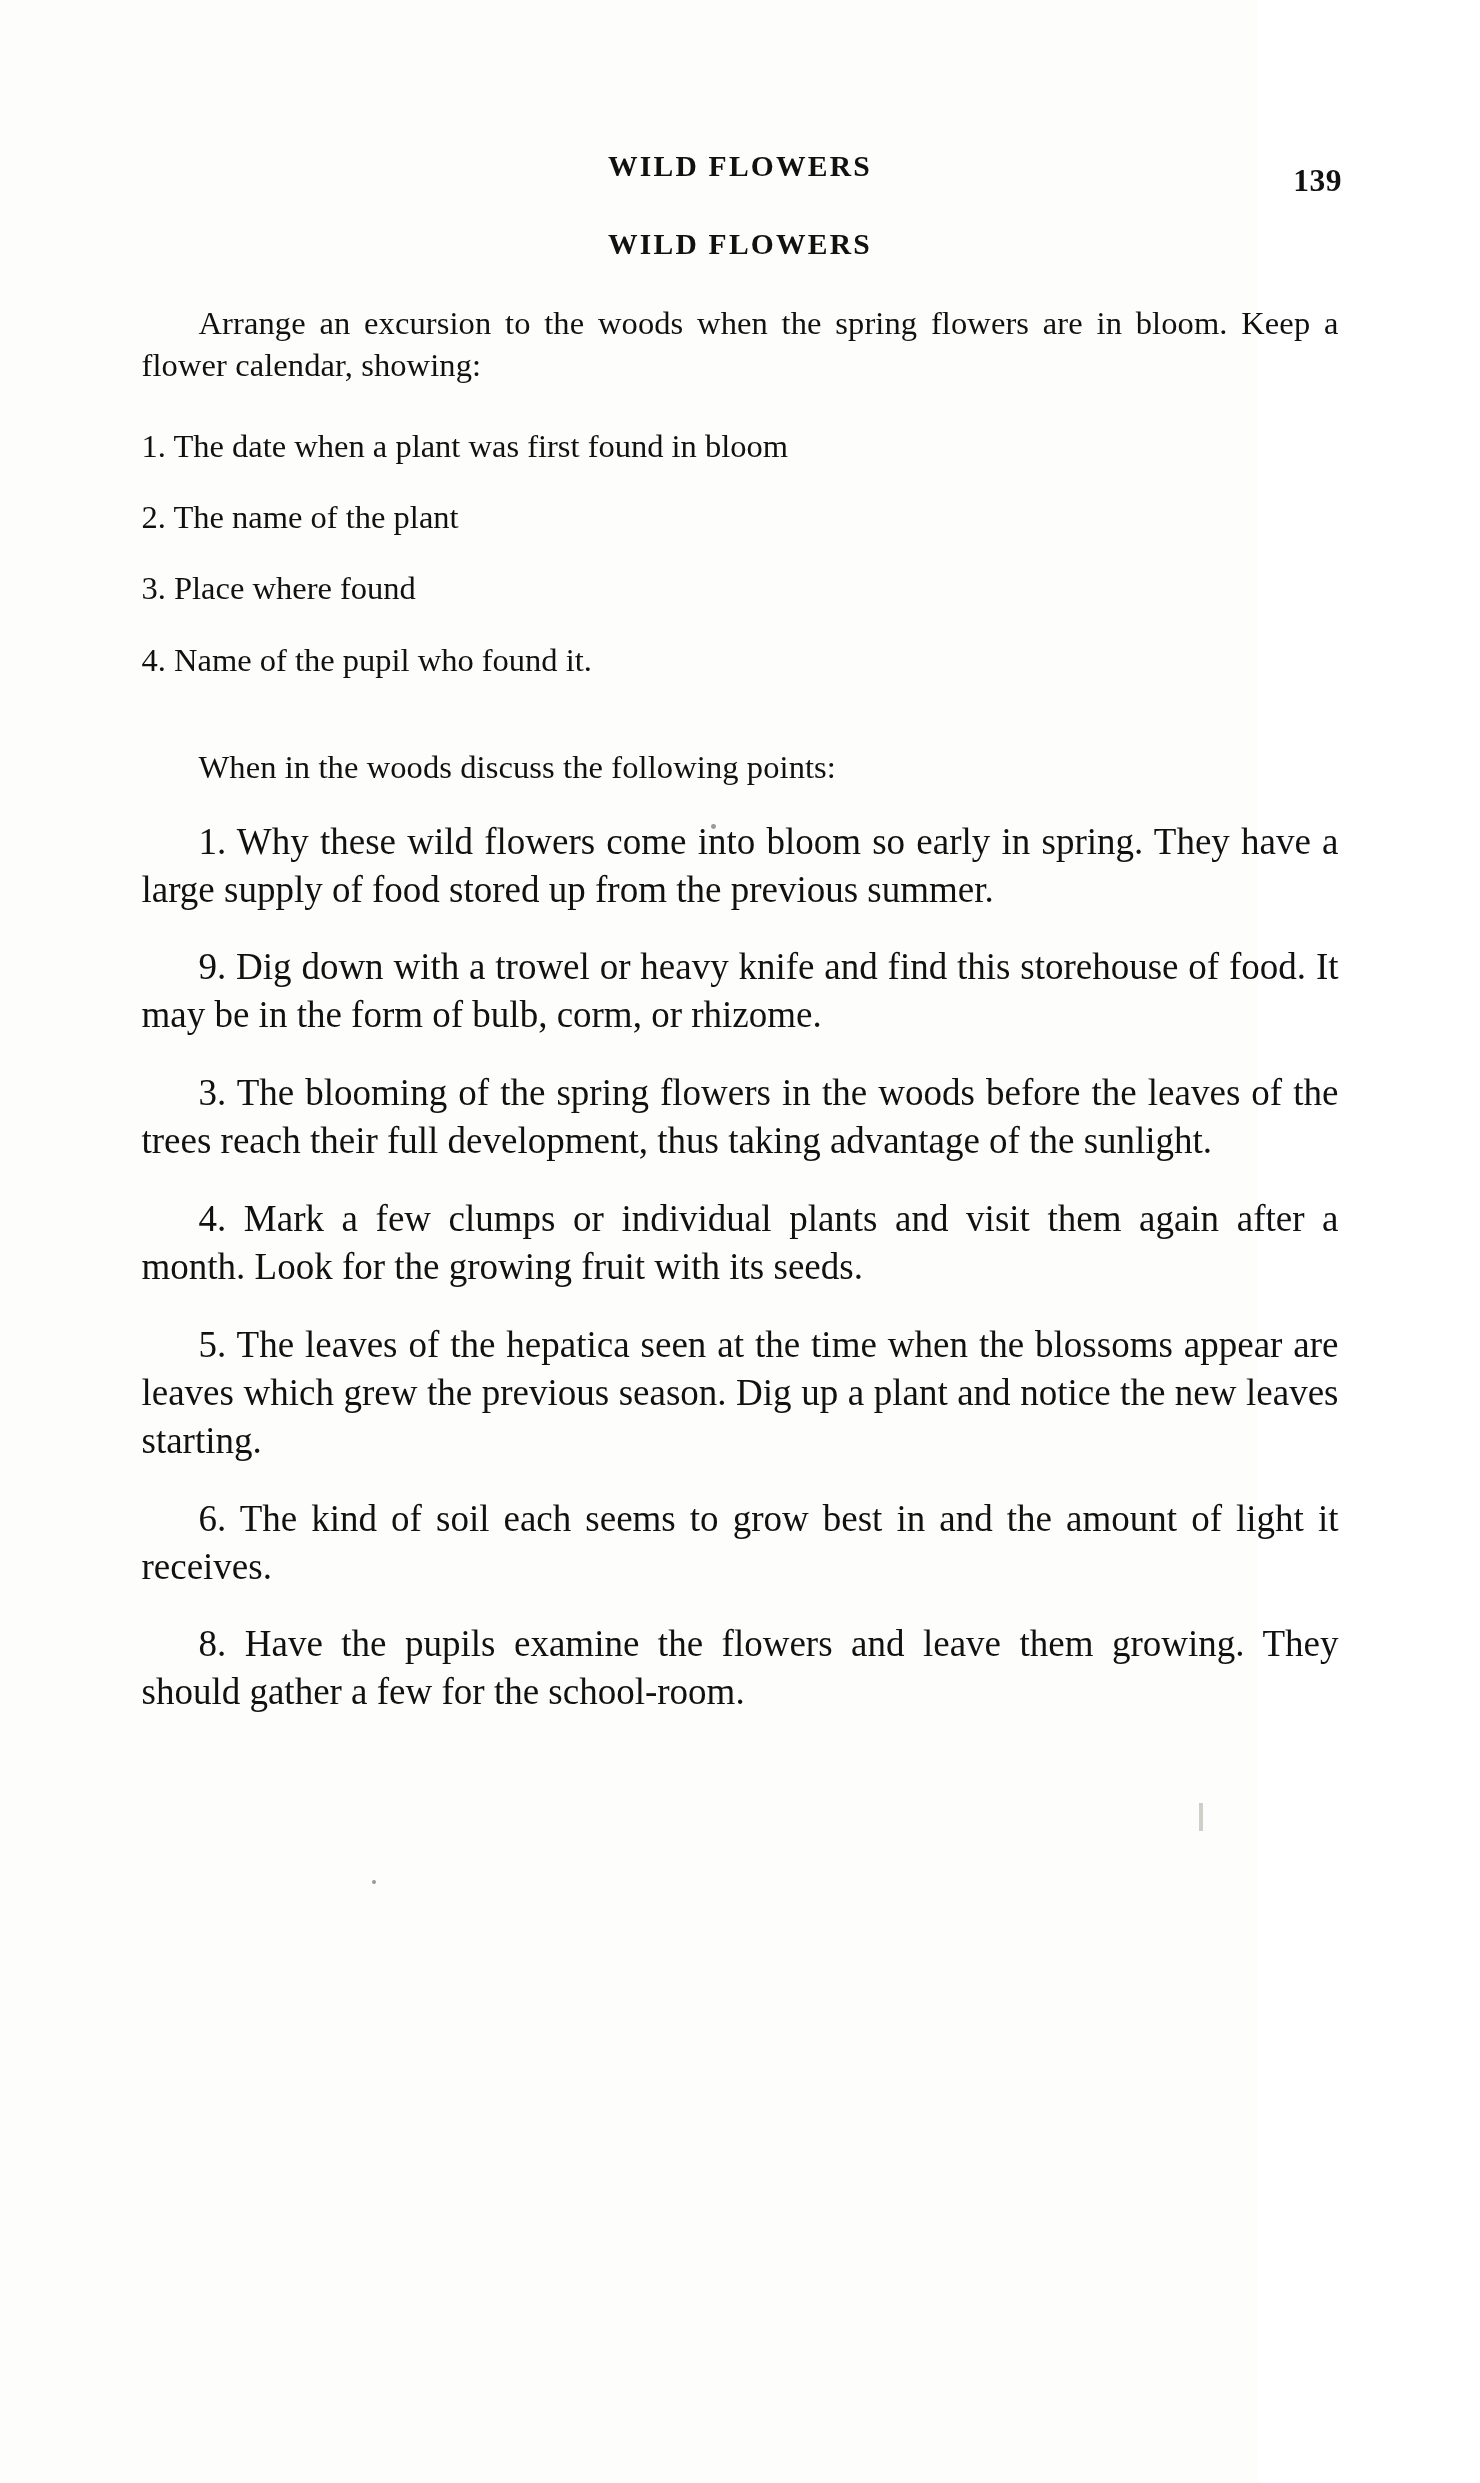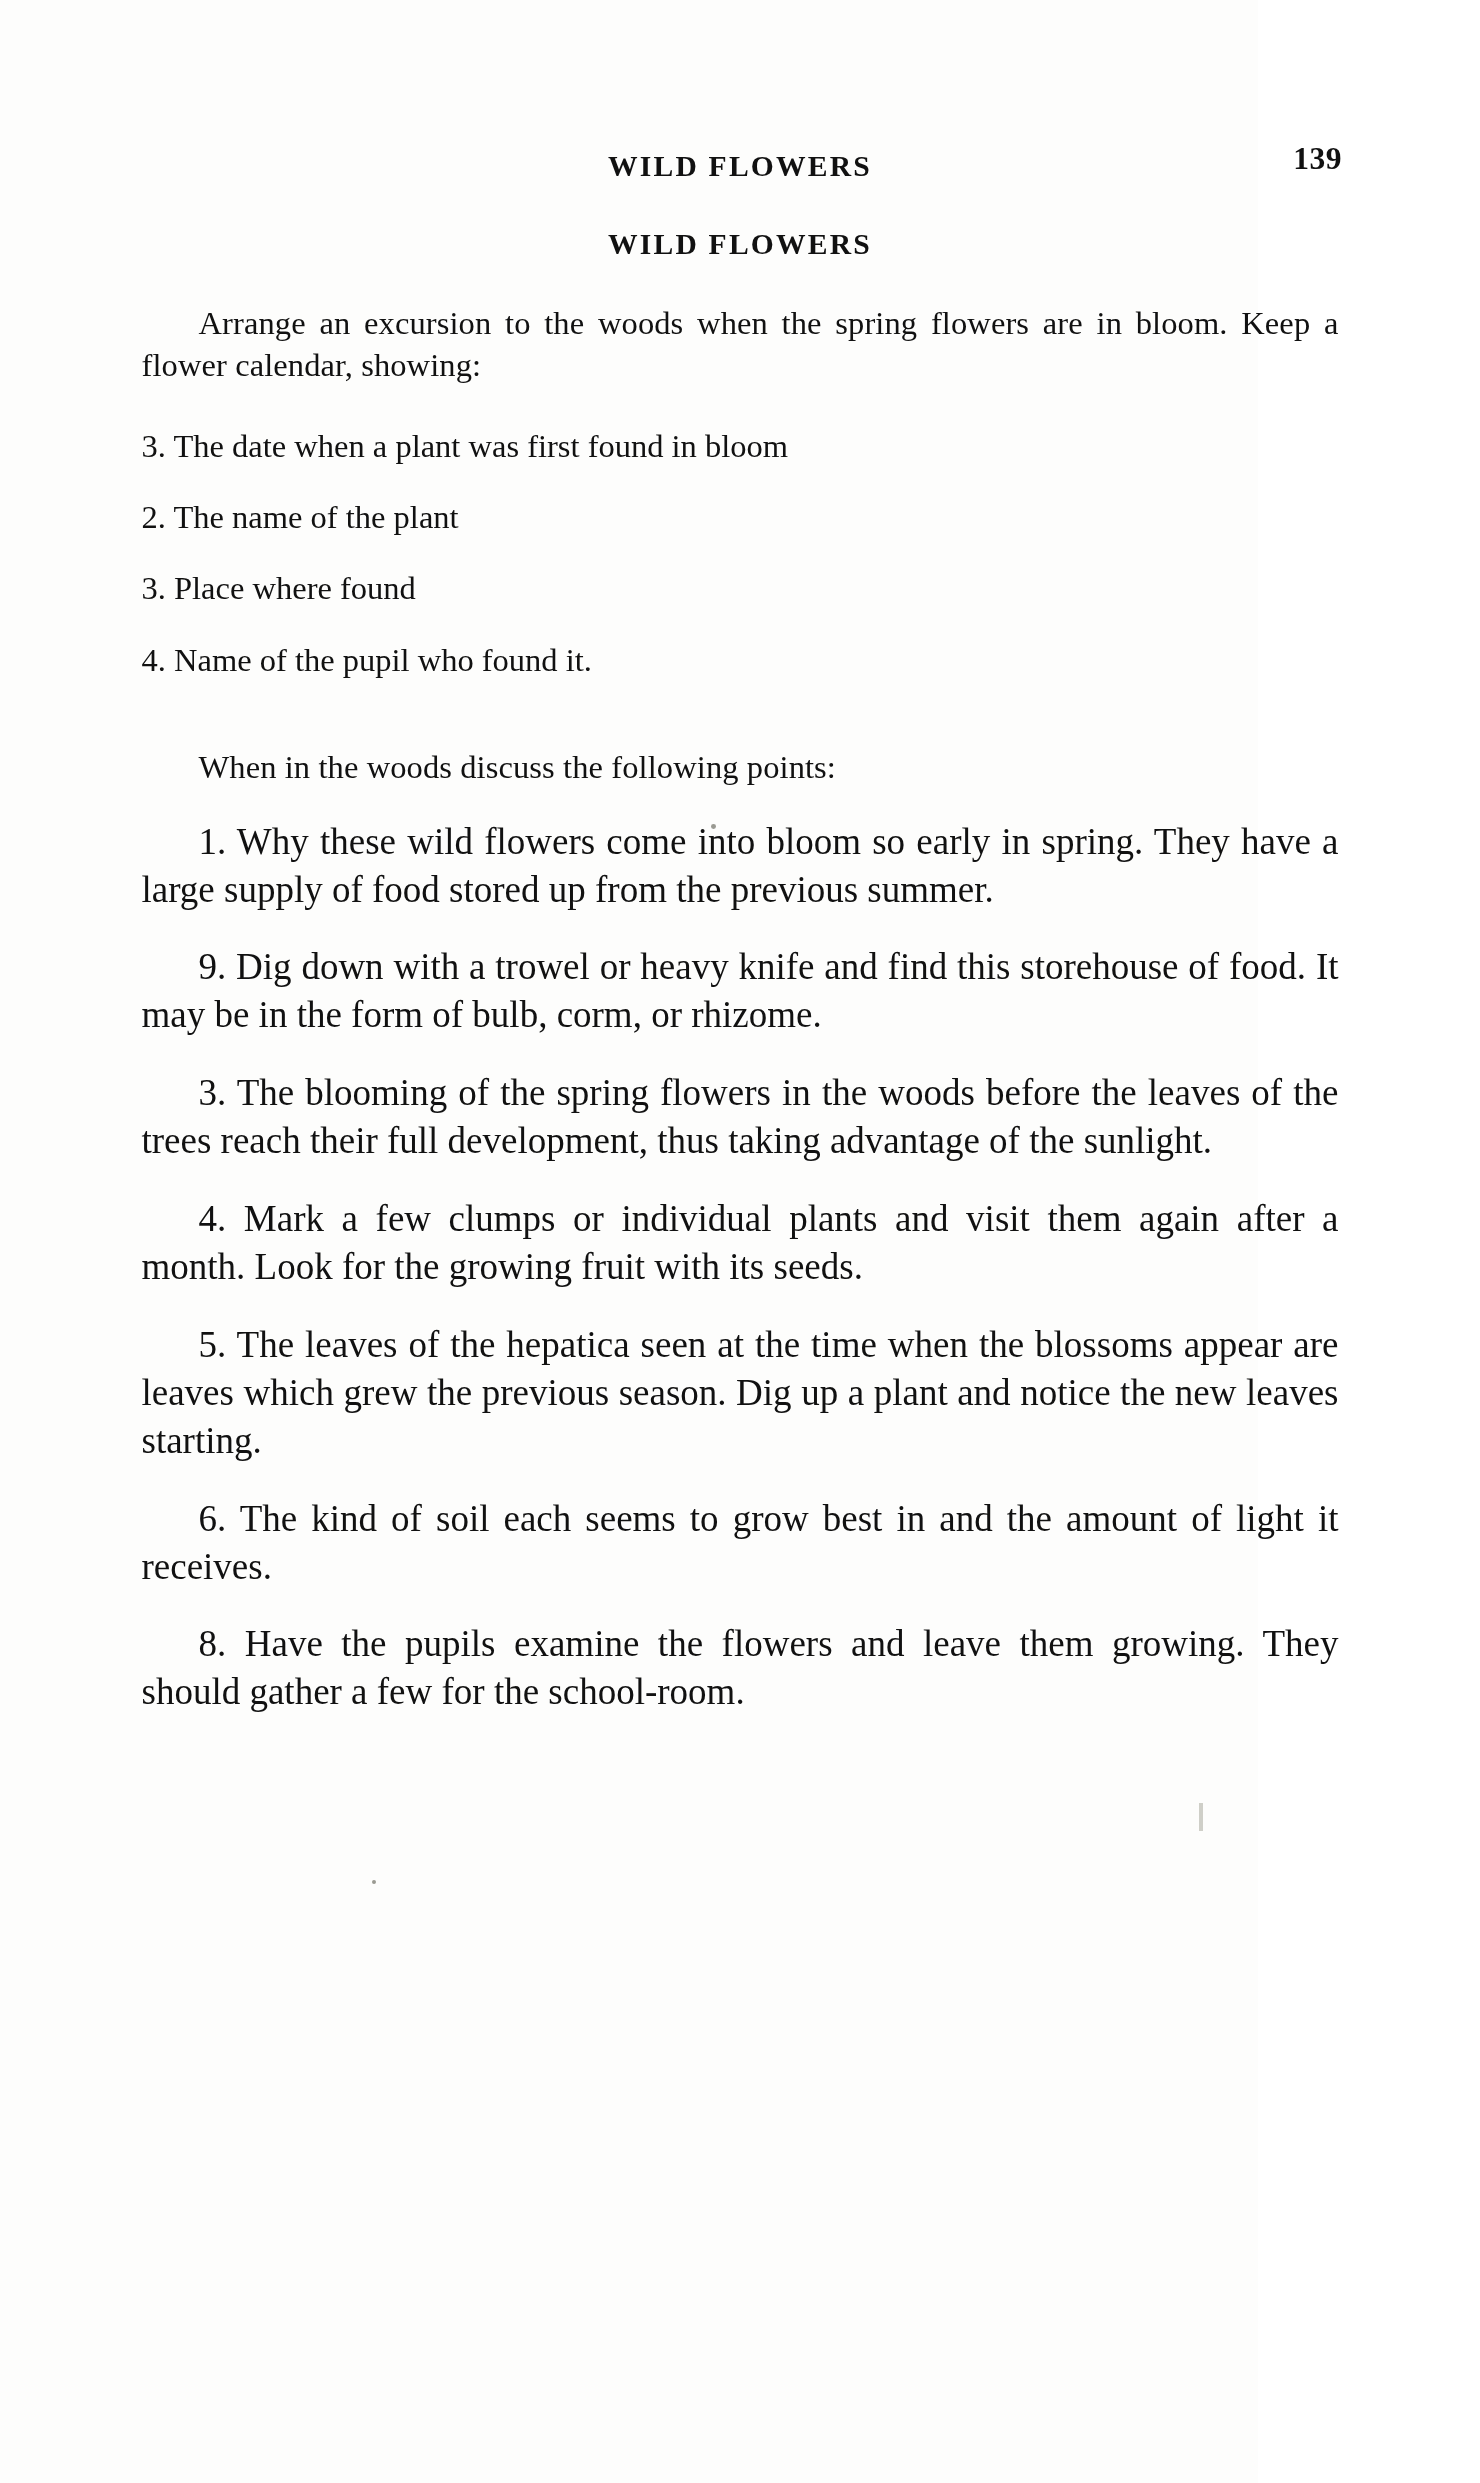--- a/index.html
+++ b/index.html
@@ -41,21 +41,21 @@
     top: 21.7px;
     text-align: center;
     font-weight: bold;
     font-size: 29.6px;
     letter-spacing: 2.2px;
     color: #111;
   }
   .runhead-page {
     position: absolute;
     right: 79px;
-    top: 13px;
+    top: 35px;
     font-weight: bold;
     font-size: 31.5px;
     letter-spacing: 0.5px;
   }
   
   .section-heading {
     text-align: center;
     font-weight: bold;
     font-size: 29.6px;
     letter-spacing: 2.2px;
@@ -120,21 +120,21 @@
     </div>
 
     <div class="section-heading">WILD FLOWERS</div>
 
     <div class="tcol">
 
       <p class="para indent">Arrange an excursion to the woods when the spring flowers are in bloom.  Keep a flower calendar, showing:</p>
 
       <div class="gap-sm"></div>
 
-      <p class="list-item">3. The date when a plant was first found in bloom</p>
+      <p class="list-item">1. The date when a plant was first found in bloom</p>
       <p class="list-item">2. The name of the plant</p>
       <p class="list-item">3. Place where found</p>
       <p class="list-item">4. Name of the pupil who found it.</p>
 
       <div class="gap-lg"></div>
 
       <p class="para indent">When in the woods discuss the following points:</p>
 
       <p class="numbered">1. Why these wild flowers come into bloom so early in spring.  They have a large supply of food stored up from the previous summer.</p>
       <p class="numbered">9. Dig down with a trowel or heavy knife and find this storehouse of food.  It may be in the form of bulb, corm, or rhizome.</p>

